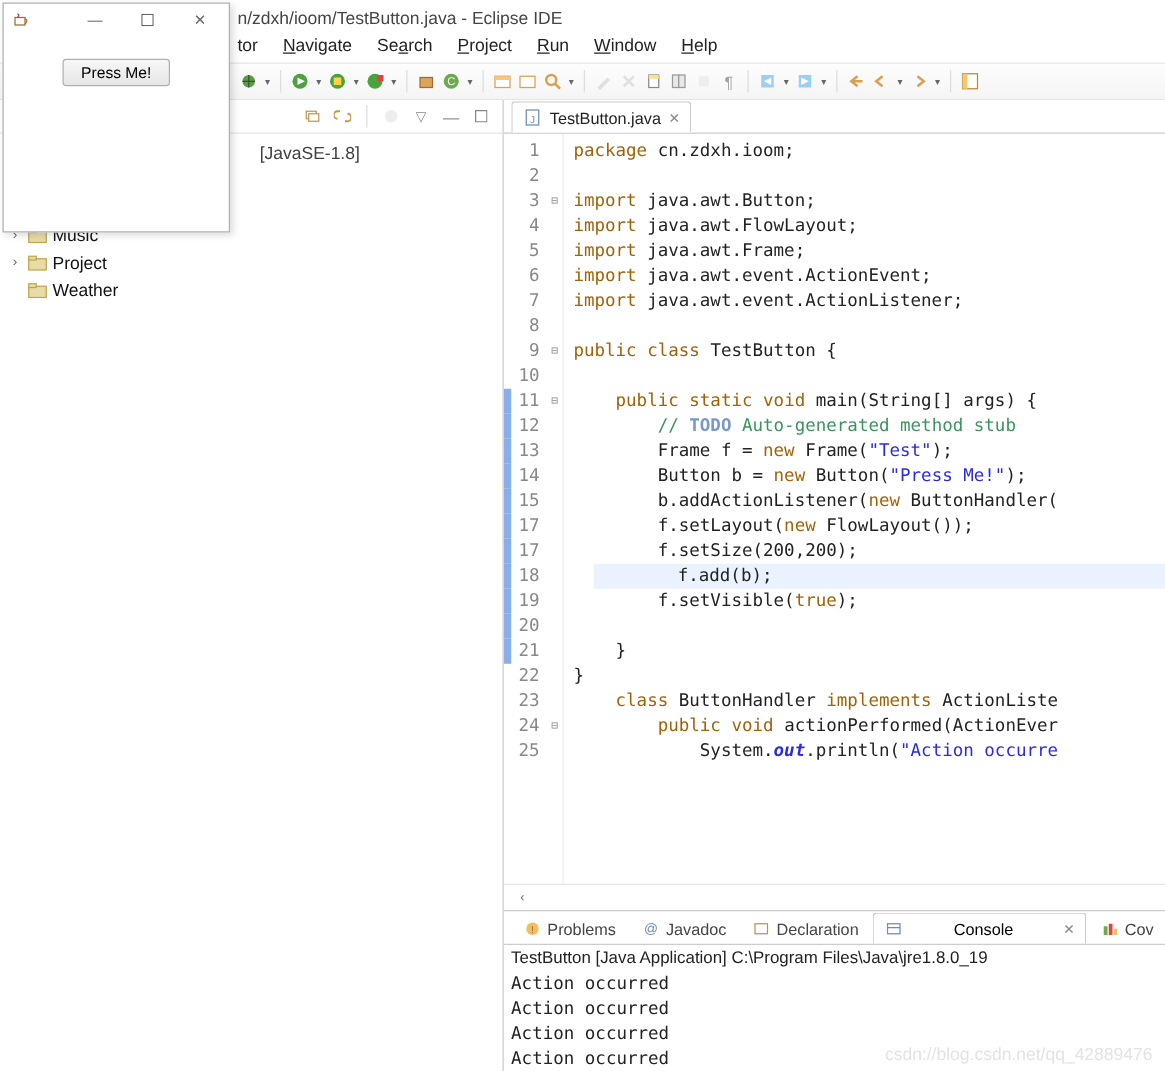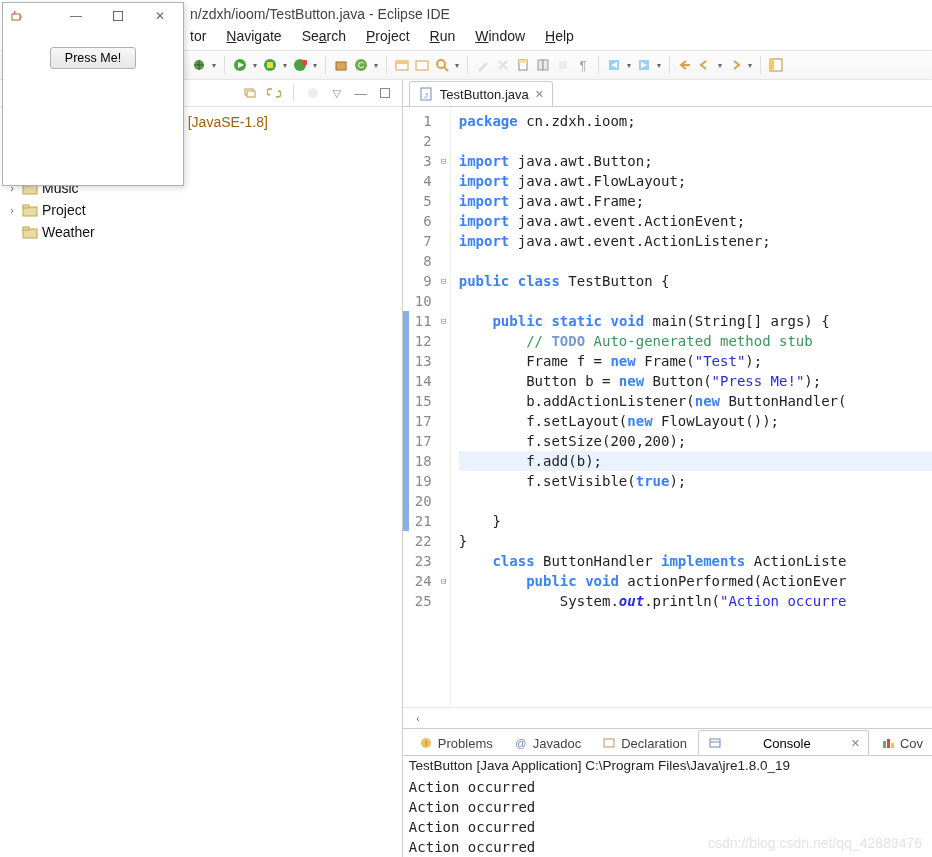--- a/index.html
+++ b/index.html
@@ -16,42 +16,42 @@
   .tb-sep{width:1px;height:18px;background:#ddd;margin:0 4px;}
   .tb-drop{width:8px;height:18px;display:inline-flex;align-items:center;justify-content:center;color:#666;font-size:8px;}
   
   .main{display:flex;height:calc(100% - 78px);}
   .left-col{width:475px;border-right:1px solid #ccc;display:flex;flex-direction:column;}
   .left-toolbar{height:26px;display:flex;justify-content:flex-end;align-items:center;gap:6px;padding-right:8px;border-bottom:1px solid #e5e5e5;}
   .tree{flex:1;padding:4px 6px;font-size:14px;color:#111;}
   .tree-row{display:flex;align-items:center;gap:4px;height:22px;}
   .tw{width:12px;text-align:center;color:#666;font-size:11px;}
   .ico{width:16px;height:16px;display:inline-flex;align-items:center;justify-content:center;}
-  .bracket{color:#a16207;font-size:14px;margin-left:0;}
+  .bracket{color:#404040;font-size:14px;margin-left:20px;}
   
   .right-col{flex:1;display:flex;flex-direction:column;}
   .editor-tabs{height:26px;display:flex;align-items:flex-end;border-bottom:1px solid #ccc;padding-left:6px;}
   .ed-tab{display:flex;align-items:center;gap:6px;height:24px;padding:0 8px;border:1px solid #ccc;border-bottom:none;background:#fff;border-radius:3px 3px 0 0;font-size:13px;}
   .ed-tab .close{color:#888;font-size:11px;}
   .editor{flex:1;min-height:0;display:flex;font-family:Consolas,Menlo,monospace;font-size:14px;line-height:20px;overflow:hidden;}
   .gutter{text-align:right;color:#888;padding:4px 6px 4px 6px;user-select:none;}
   .gutter div{height:20px;}
   .fold{width:12px;border-right:1px solid #eee;padding-top:4px;}
   .fold div{height:20px;text-align:center;font-size:9px;color:#888;}
   .marker-col{width:6px;padding-top:4px;}
   .marker-col div{height:20px;}
   .mk-blue{background:#8aaee8;}
   .src{padding:4px 0 4px 8px;white-space:pre;flex:1;}
   .src div{height:20px;}
-  .kw{color:#3b82f6;font-weight:bold;}
+  .kw{color:#a16207;font-weight:normal;}
   .str{color:#2a2ae0;}
   .cm{color:#3a945d;}
   .todo{color:#7898c9;font-weight:bold;}
   .fld{color:#2a2ae0;font-style:italic;font-weight:bold;}
-  .hl-line{background:#eaf2ff;}
+  .hl-line{background:#eaf2ff;margin-left:16px;}
   .hscroll{height:20px;border-top:1px solid #e5e5e5;display:flex;align-items:center;padding-left:8px;}
   .hs-btn{width:14px;height:14px;display:inline-flex;align-items:center;justify-content:center;color:#666;font-size:10px;}
   
   .bottom-tabs{height:26px;border-top:1px solid #ccc;display:flex;align-items:flex-end;padding-left:6px;gap:2px;}
   .b-tab{display:flex;align-items:center;gap:4px;height:24px;padding:0 8px;border:1px solid transparent;border-bottom:none;font-size:13px;color:#444;}
   .b-tab.active{border:1px solid #ccc;border-bottom:none;background:#fff;border-radius:3px 3px 0 0;color:#000;gap:40px;}
   .console{border-top:1px solid #ccc;}
   .con-title{padding:2px 6px;font-size:13.5px;}
   .con-body{font-family:Consolas,Menlo,monospace;font-size:14px;line-height:20px;padding:2px 6px;}
   

